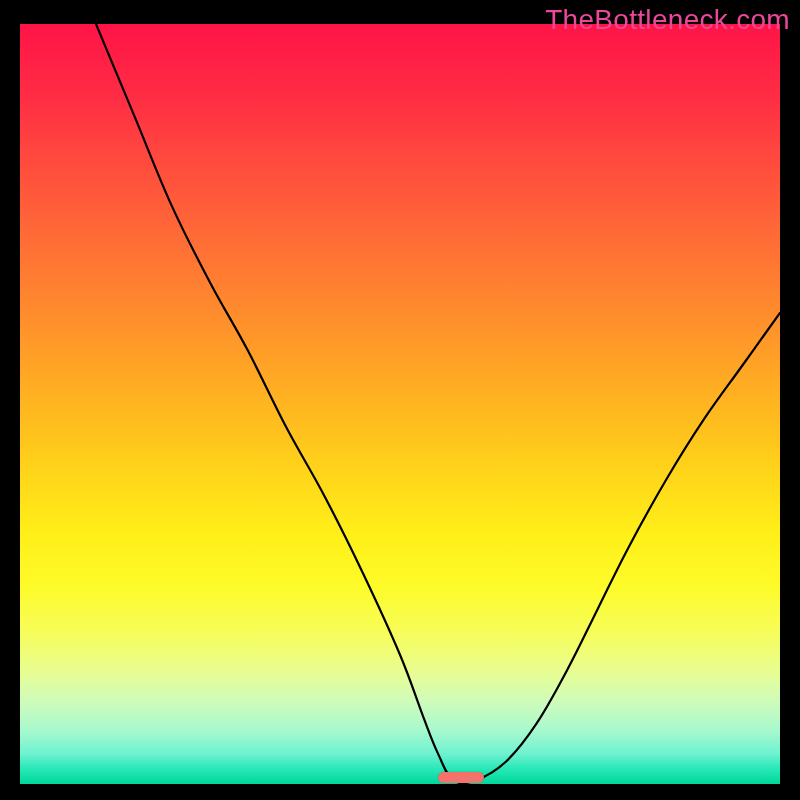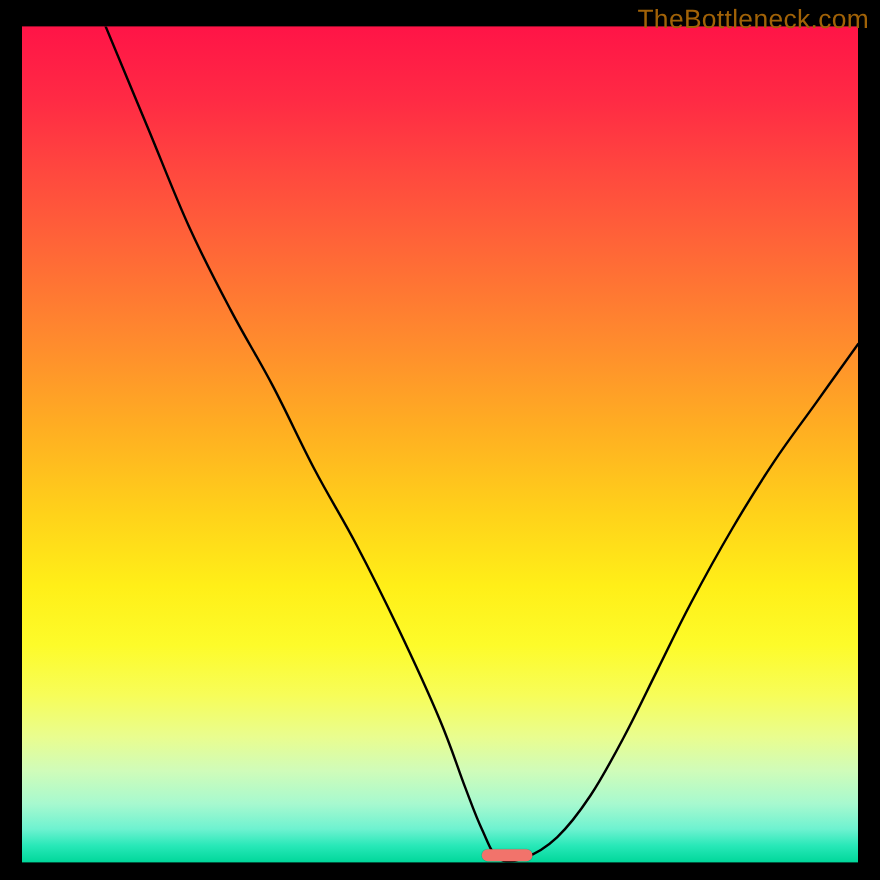--- a/index.html
+++ b/index.html
@@ -14,22 +14,22 @@
   .frame {
     position: relative;
     width: 800px;
     height: 800px;
     background: #000;
   }
   .watermark {
     position: absolute;
     top: 4px;
     right: 10px;
-    color: #a16207;
-    font-size: 24px;
+    color: #ec4899;
+    font-size: 28px;
     font-weight: 500;
     letter-spacing: 0.3px;
     z-index: 20;
   }
   .plot-area {
     position: absolute;
     left: 20px;
     top: 24px;
     width: 760px;
     height: 760px;

